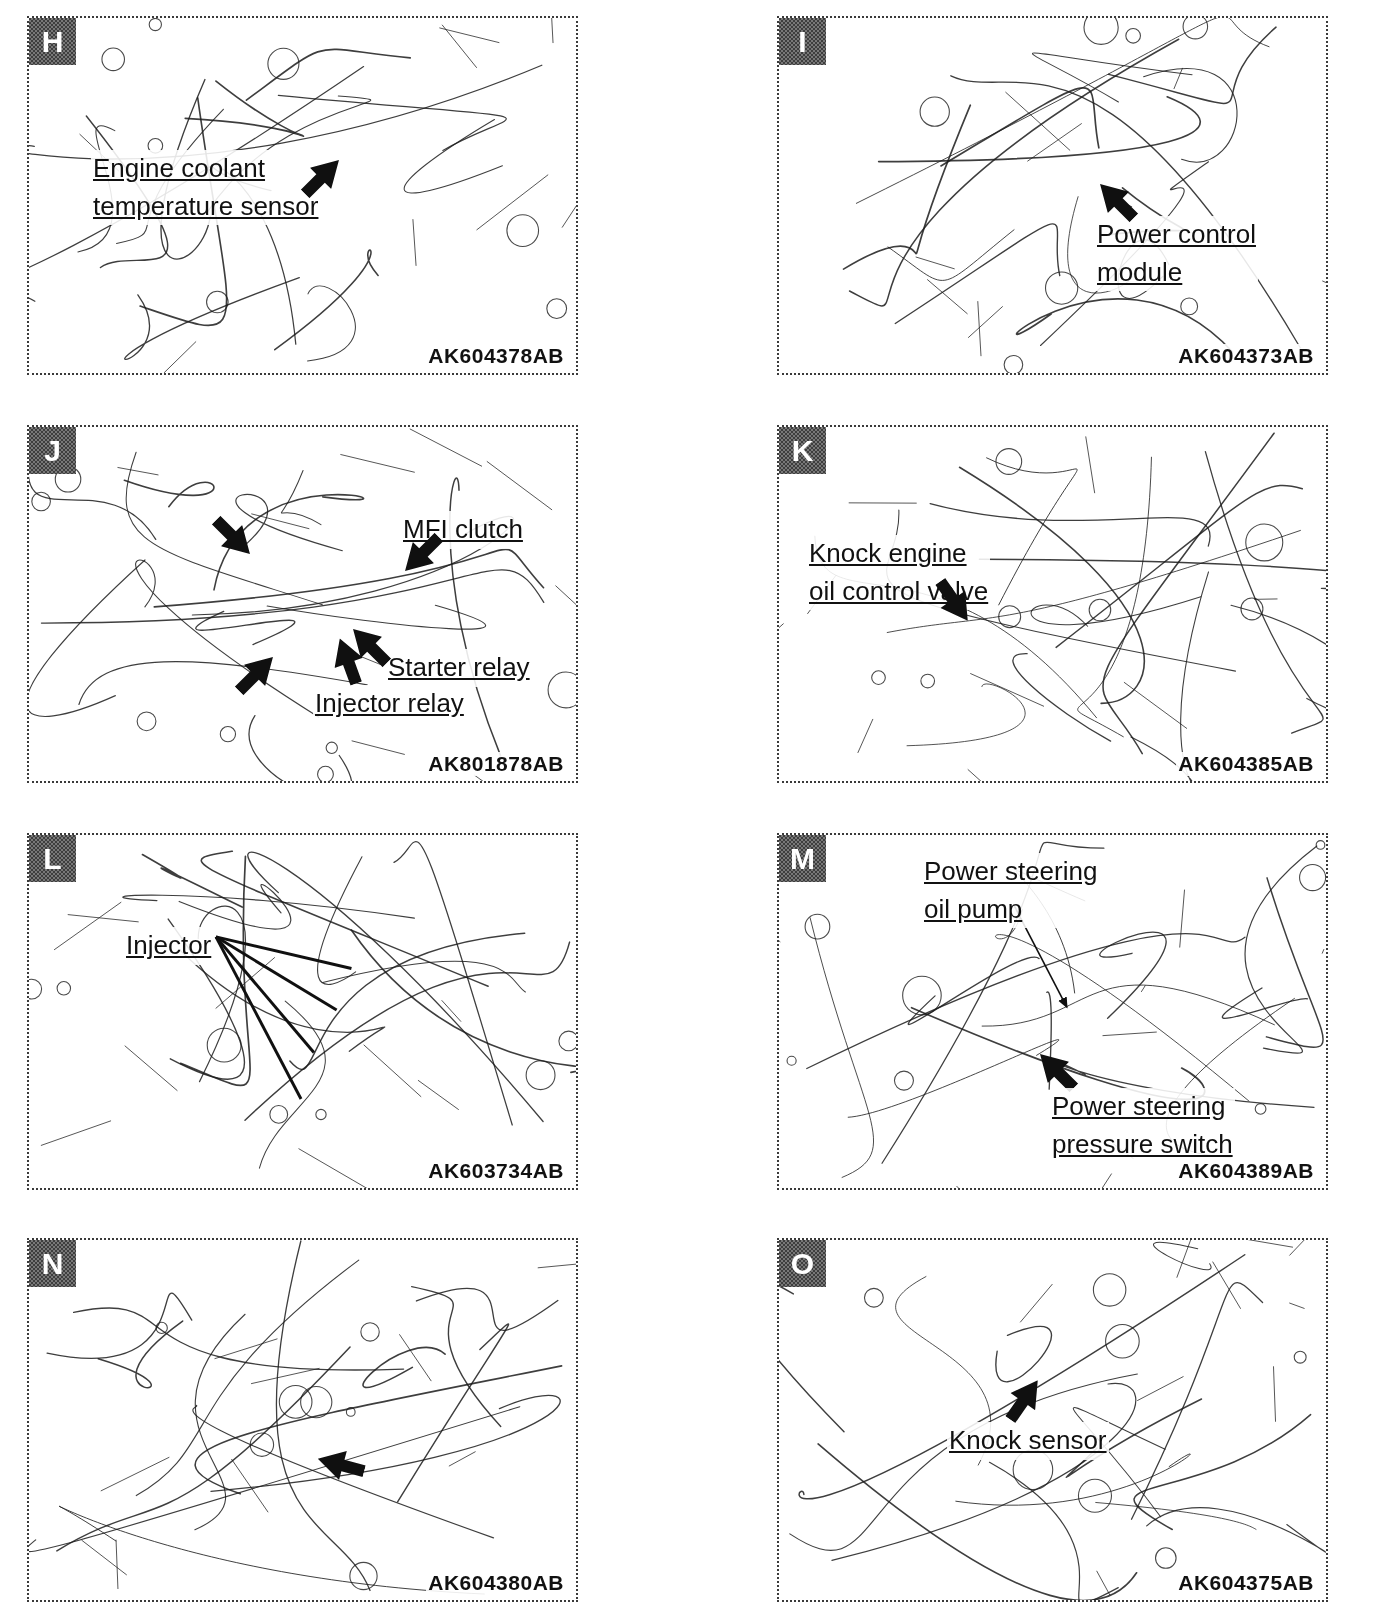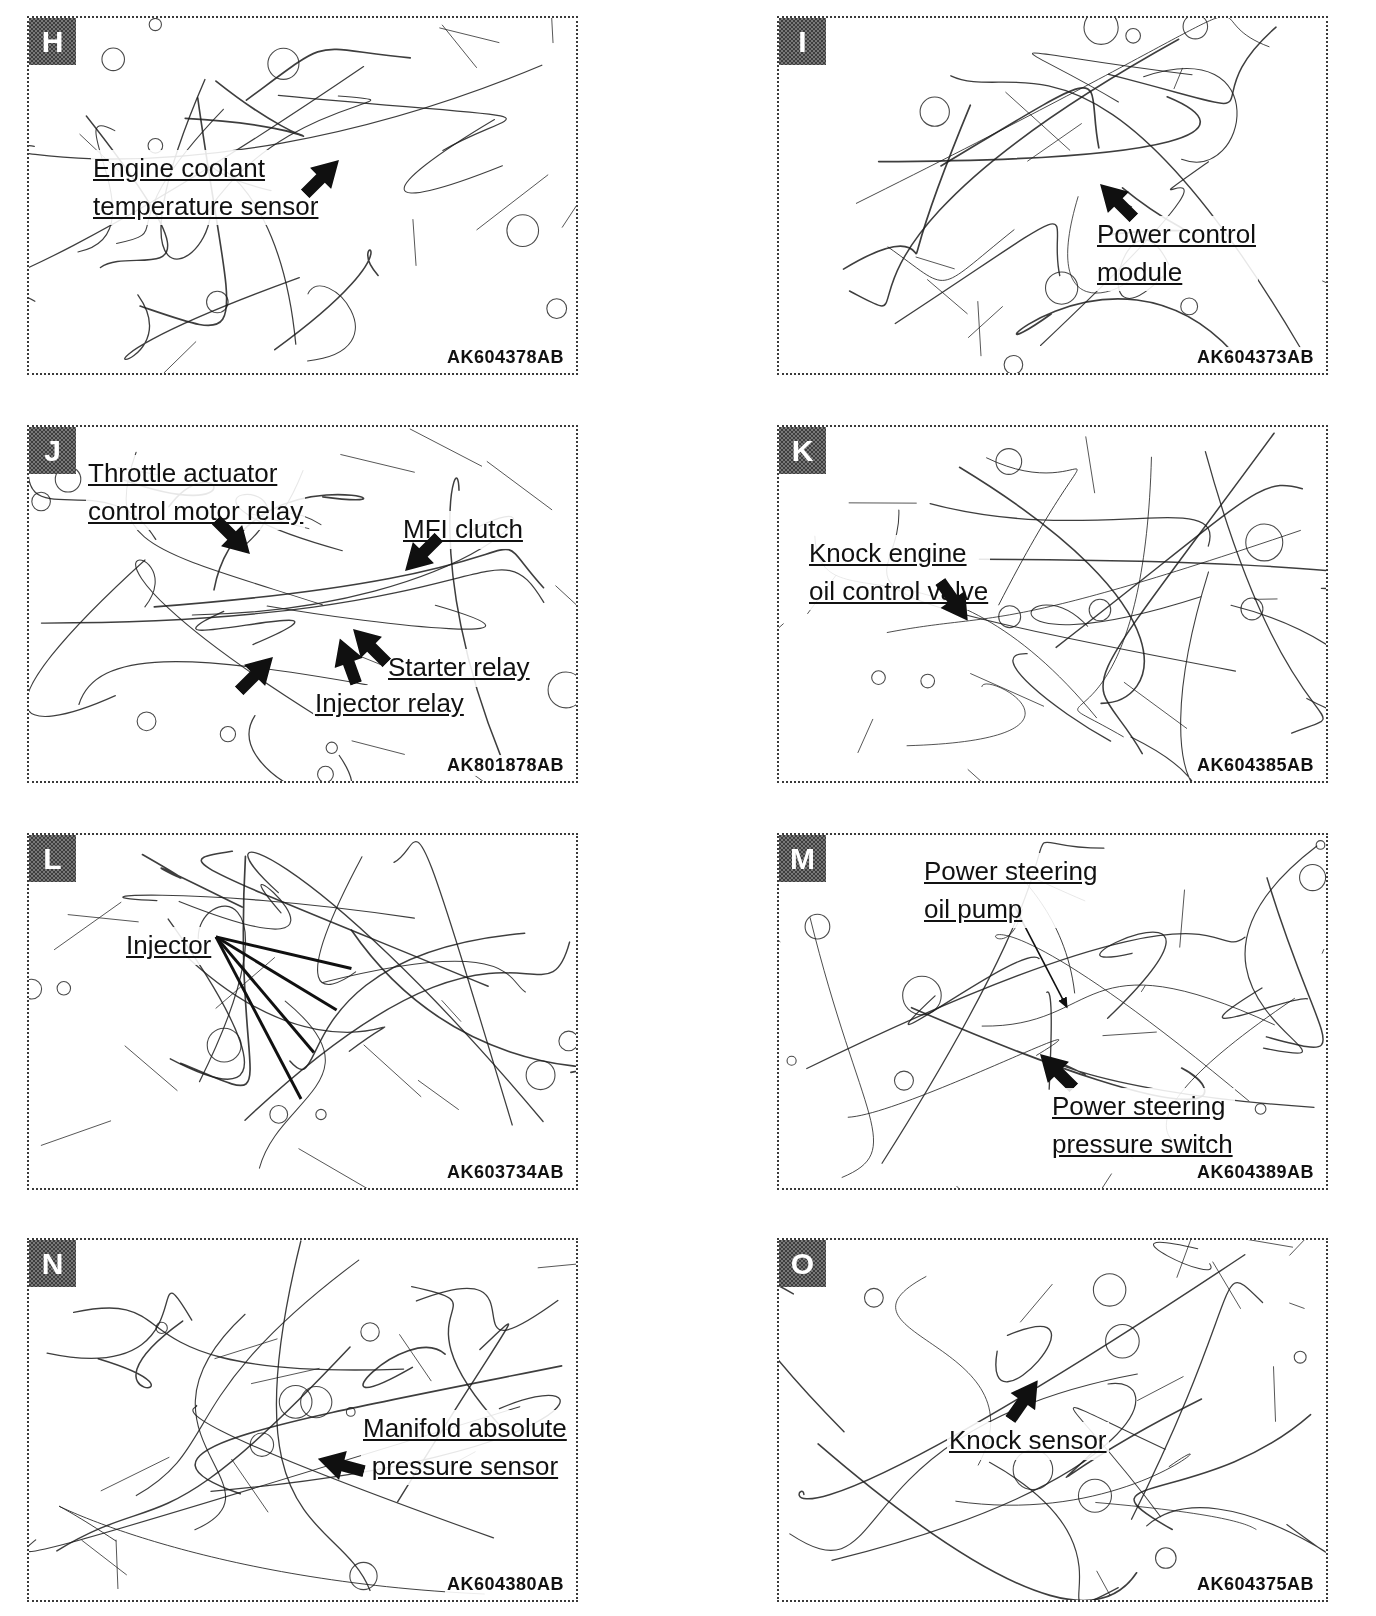--- a/index.html
+++ b/index.html
@@ -8,21 +8,21 @@
   .panel{position:absolute;background:#fff;border:2px dotted #3a3a3a;box-sizing:border-box;overflow:hidden;}
   .art{position:absolute;left:0;top:0;width:100%;height:100%;pointer-events:none;}
   .leads{position:absolute;left:0;top:0;width:100%;height:100%;pointer-events:none;}
   .tile{position:absolute;left:0;top:0;width:47px;height:47px;
         background:repeating-conic-gradient(#787878 0% 25%, #3e3e3e 0% 50%) 0 0/4px 4px;
         display:flex;align-items:center;justify-content:center;}
   .tile span{color:#fff;font-size:30px;font-weight:bold;line-height:1;}
   .label{position:absolute;font-size:26px;line-height:1.45;white-space:nowrap;
          background:rgba(255,255,255,.88);padding:0 2px;text-decoration:underline;}
   .label.center{text-align:center;}
-  .code{position:absolute;right:10px;bottom:5px;font-size:18px;font-weight:bold;
+  .code{position:absolute;right:10px;bottom:5px;font-size:21px;font-weight:bold;
         background:rgba(255,255,255,.9);padding:0 2px;letter-spacing:.5px;}
   .arrow{position:absolute;width:48px;height:30px;}
   .arrow polygon{fill:#101010;}
 </style>
 </head>
 <body>
 
 <div id="page">
 
   <section class="panel" style="left:27px;top:16px;width:551px;height:359px">
@@ -152,24 +152,20 @@
         <line x1="354.9814910539426" y1="240.42577639548108" x2="320.77636190736666" y2="226.55108648678288" stroke="#1c1c1c" stroke-width="1" opacity="0.75"></line>
         <line x1="384.00729981902987" y1="1.8647030009888113" x2="457.03316809330136" y2="39.77589237643406" stroke="#1c1c1c" stroke-width="1" opacity="0.75"></line>
         <line x1="223.7192974598147" y1="87.7824226161465" x2="282.40316696325317" y2="102.9255547048524" stroke="#1c1c1c" stroke-width="1" opacity="0.75"></line>
         <line x1="448.86111905169673" y1="351.7047985466197" x2="471.6133761529345" y2="367.9768502814695" stroke="#1c1c1c" stroke-width="1" opacity="0.75"></line>
         <line x1="129.85038793692365" y1="48.49515370419249" x2="88.40743894735351" y2="40.89187077572569" stroke="#1c1c1c" stroke-width="1" opacity="0.75"></line>
         <line x1="531.3169283159077" y1="160.3552640415728" x2="553.626632142812" y2="180.92393930070102" stroke="#1c1c1c" stroke-width="1" opacity="0.75"></line>
       </svg>
     <div class="tile">
         <span>J</span>
       </div>
-    <div class="label" style="left:57px;top:28px">
-      <div>Throttle actuator</div>
-      <div>control motor relay</div>
-    </div>
     <svg class="arrow" style="left:180px;top:95px;transform:rotate(45deg)" viewBox="0 0 48 30">
         <polygon points="0,9 22,9 22,0 48,15 22,30 22,21 0,21"></polygon>
       </svg>
     <div class="label" style="left:372px;top:84px">
       <div>MFI clutch</div>
     </div>
     <svg class="arrow" style="left:369px;top:112px;transform:rotate(135deg)" viewBox="0 0 48 30">
         <polygon points="0,9 22,9 22,0 48,15 22,30 22,21 0,21"></polygon>
       </svg>
     <div class="label" style="left:357px;top:222px">
@@ -379,24 +375,20 @@
         <line x1="240.77054410870187" y1="275.29683672543615" x2="203.64747035945766" y2="221.44016442541033" stroke="#1c1c1c" stroke-width="1" opacity="0.75"></line>
         <line x1="405.724678223487" y1="142.6774214580655" x2="373.46165265655145" y2="95.34236474893987" stroke="#1c1c1c" stroke-width="1" opacity="0.75"></line>
         <line x1="52.06039278302342" y1="303.4021429652348" x2="97.81972000841051" y2="338.7131325369701" stroke="#1c1c1c" stroke-width="1" opacity="0.75"></line>
         <line x1="513.3559070294723" y1="28.12646586075425" x2="587.6561844861135" y2="21.016163896769285" stroke="#1c1c1c" stroke-width="1" opacity="0.75"></line>
         <line x1="86.9649154720828" y1="303.0078281275928" x2="88.90116066019982" y2="352.86792925558984" stroke="#1c1c1c" stroke-width="1" opacity="0.75"></line>
         <line x1="223.47749475296587" y1="145.27561451029032" x2="292.7401328450069" y2="129.72532217111439" stroke="#1c1c1c" stroke-width="1" opacity="0.75"></line>
       </svg>
     <div class="tile">
         <span>N</span>
       </div>
-    <div class="label center" style="left:332px;top:170px">
-      <div>Manifold absolute</div>
-      <div>pressure sensor</div>
-    </div>
     <svg class="arrow" style="left:288px;top:210px;transform:rotate(195deg)" viewBox="0 0 48 30">
         <polygon points="0,9 22,9 22,0 48,15 22,30 22,21 0,21"></polygon>
       </svg>
     <div class="code">AK604380AB</div>
   </section>
 
   <section class="panel" style="left:777px;top:1238px;width:551px;height:364px">
     <svg class="art" viewBox="0 0 551 364">
         <path d="M331.6451966385357,145.61789881717414 C395.1228567720391,136.37550415750593 370.18220262555405,245.7377772014588 52.47914134664461,323.96570179704577" fill="none" stroke="#1c1c1c" stroke-width="1.21" stroke-linecap="round" opacity="0.85"></path>
         <path d="M219.55508716451004,112.48535750154406 C203.21921735117212,207.2355785286054 342.963768621441,49.615182305686176 229.98953892895952,96.45700734294951" fill="none" stroke="#1c1c1c" stroke-width="1.39" stroke-linecap="round" opacity="0.85"></path>

